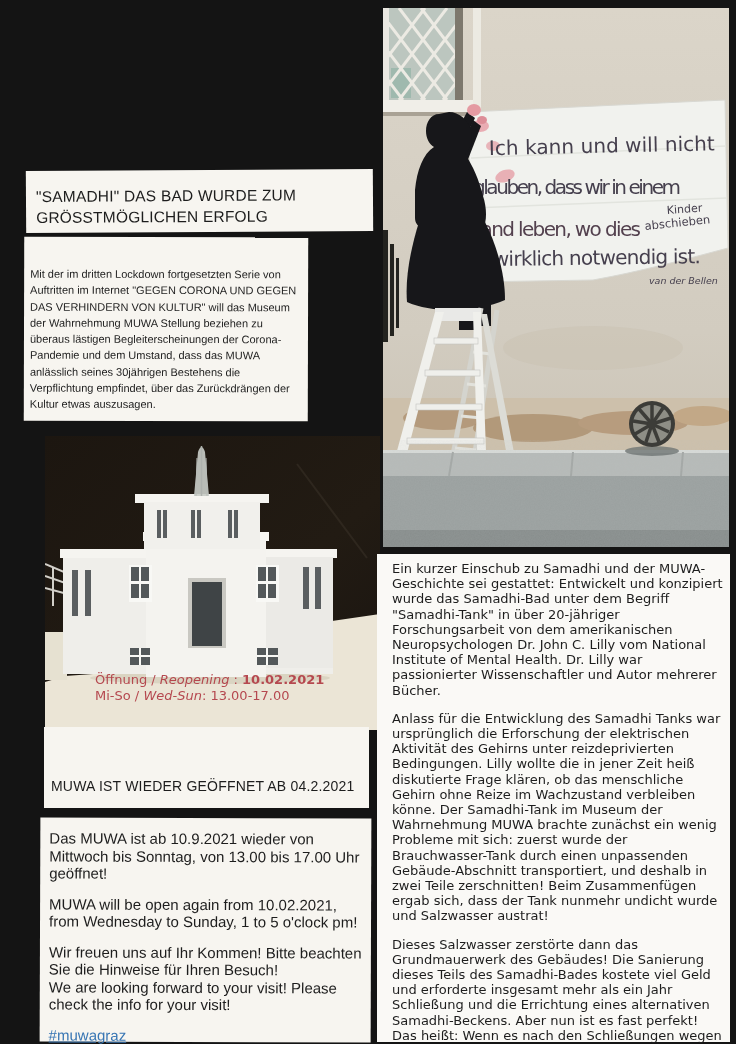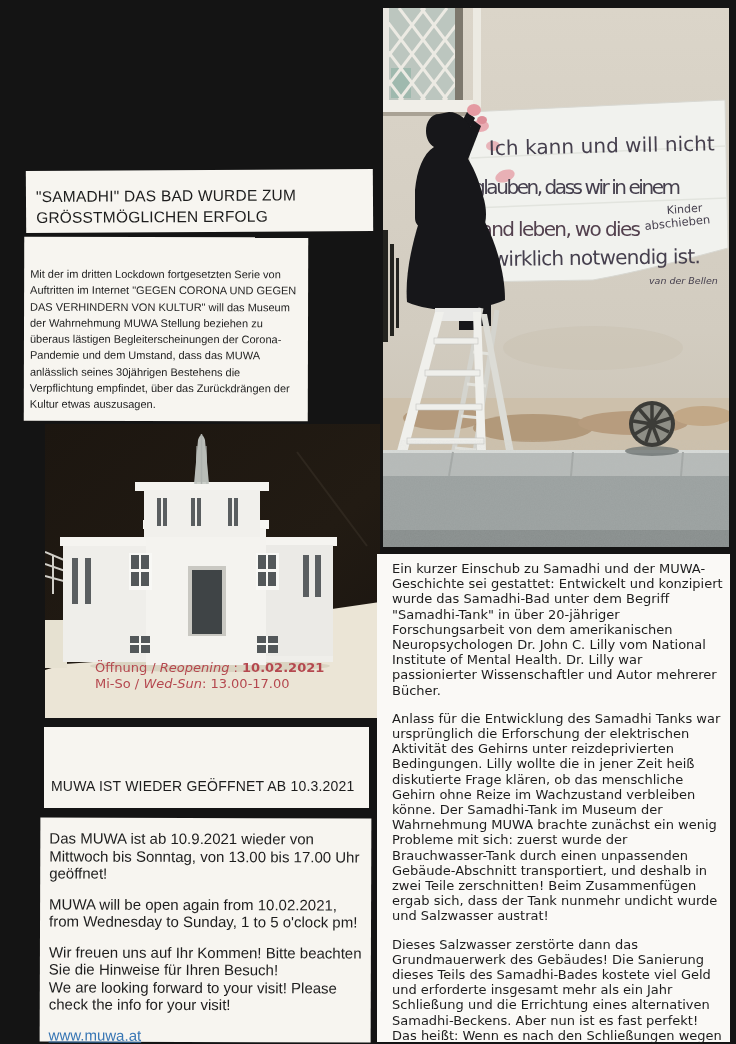--- a/index.html
+++ b/index.html
@@ -17,21 +17,21 @@
     font-family:"Liberation Sans",sans-serif;font-size:11px;line-height:16.3px;transform:rotate(.15deg);}
   #headline2{left:44px;top:727px;width:325px;height:81px;display:flex;align-items:flex-end;
     padding:0 6px 13px 7px;font-size:14px;line-height:18px;letter-spacing:.2px;}
   #infoblock{left:40px;top:818px;width:331px;height:224px;padding:12px 8px 0 9px;
     font-size:15px;line-height:17.5px;transform:rotate(.2deg);}
   #infoblock p{margin:0 0 13px 0;}
   #infoblock p.tight{margin:0;}
   .doclink{color:#3876b4;text-decoration:underline;display:block;cursor:pointer;}
 
   
-  #photoModel{position:absolute;left:45px;top:424px;width:335px;height:294px;}
+  #photoModel{position:absolute;left:45px;top:436px;width:335px;height:294px;}
   #photoNun{position:absolute;left:383px;top:8px;width:346px;height:539px;}
   #photoModel svg,#photoNun svg{display:block;}
 
   
   #rightText{left:377px;top:554px;width:353px;height:488px;padding:7px 6px 0 15px;
     background:#faf9f6;font-family:"DejaVu Sans",sans-serif;font-size:13px;line-height:15.2px;}
   #rightText p{margin:0 0 13px 0;}
 
   .svgtext{font-family:"DejaVu Sans",sans-serif;}
 </style>
@@ -128,29 +128,28 @@
         </g>
       </g>
       <g class="svgtext" fill="#b5484f">
         <text x="50" y="248" font-size="13"><tspan>Öffnung / </tspan><tspan font-style="italic">Reopening</tspan><tspan> : </tspan><tspan font-weight="bold">10.02.2021</tspan></text>
         <text x="50" y="264" font-size="13"><tspan>Mi-So / </tspan><tspan font-style="italic">Wed-Sun</tspan><tspan>: 13.00-17.00</tspan></text>
       </g>
     </svg>
   </div>
 
   <div class="paper" id="headline2">
-    <span>MUWA IST WIEDER GEÖFFNET AB 10.3.2021</span>
+    <span>MUWA IST WIEDER GEÖFFNET AB 04.2.2021</span>
   </div>
 
   <div class="paper" id="infoblock">
     <p>Das MUWA ist ab 10.9.2021 wieder von Mittwoch bis Sonntag, von 13.00 bis 17.00 Uhr geöffnet!</p>
     <p>MUWA will be open again from 10.02.2021, from Wednesday to Sunday, 1 to 5 o'clock pm!</p>
     <p class="tight">Wir freuen uns auf Ihr Kommen! Bitte beachten Sie die Hinweise für Ihren Besuch!</p>
     <p>We are looking forward to your visit! Please check the info for your visit!</p>
-    <span class="doclink">www.muwa.at</span>
     <span class="doclink">#muwagraz</span>
   </div>
 
   <div id="photoNun">
     <svg width="346" height="539" viewBox="0 0 346 539">
       <defs>
         <linearGradient id="wall" x1="0" y1="0" x2="0" y2="1">
           <stop offset="0" stop-color="#dbd5c9"></stop>
             <stop offset=".6" stop-color="#d2ccc0"></stop>
             <stop offset="1" stop-color="#c7bfb0"></stop>

